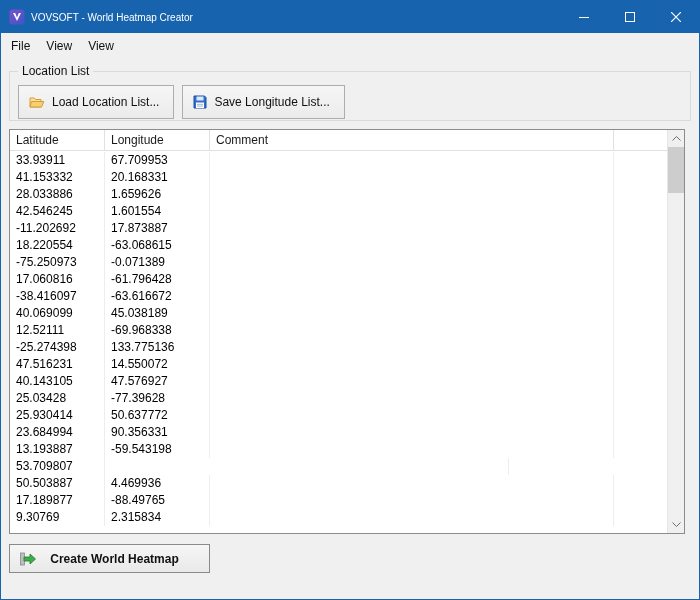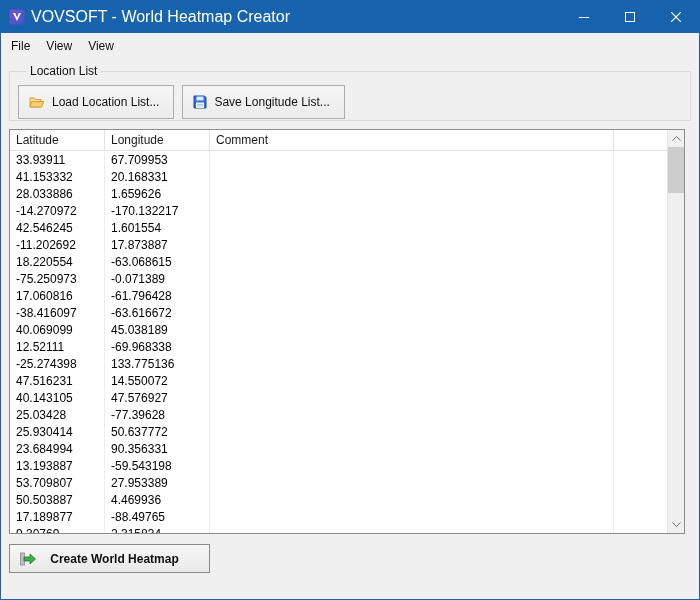--- a/index.html
+++ b/index.html
@@ -13,38 +13,38 @@
     display:flex; flex-direction:column;
   }
 
   
   .titlebar {
     height:32px; flex:0 0 32px;
     background:var(--titlebar,#1763ae);
     color:#fff; display:flex; align-items:center;
   }
   .app-icon { width:16px; height:16px; margin:0 6px 0 8px; flex:0 0 16px; }
-  .title-text { font-size:16px; flex:1; white-space:nowrap; }
+  .title-text { font-size:10px; flex:1; white-space:nowrap; }
   .win-btn { width:46px; height:32px; display:flex; align-items:center; justify-content:center; }
   .win-btn svg { display:block; }
 
   
   .menubar { height:26px; flex:0 0 26px; background:#f0f0f0; display:flex; align-items:center; padding-left:2px; }
   .menu-item { font-size:12px; color:#111; padding:5px 8px; }
 
   
   .groupbox {
     position:relative;
     margin:12px 8px 0 8px;
     border:1px solid #d9d9d9;
     height:50px;
     flex:0 0 50px;
   }
   .groupbox-label {
-    position:absolute; top:-8px; left:16px;
+    position:absolute; top:-8px; left:8px;
     background:#f0f0f0; padding:0 4px;
     font-size:12px; color:#111;
   }
   .groupbox-body { display:flex; gap:8px; padding:13px 0 0 8px; }
 
   .btn {
     height:34px; display:inline-flex; align-items:center;
     border:1px solid #adadad;
     background:linear-gradient(#f6f6f6,#ebebeb);
     font-size:12px; color:#111;
@@ -186,26 +186,20 @@
           <div class="cell c2"></div>
           <div class="cell cfill"></div>
         </div>
         <div class="row">
           <div class="cell c0">28.033886</div>
           <div class="cell c1">1.659626</div>
           <div class="cell c2"></div>
           <div class="cell cfill"></div>
         </div>
         <div class="row">
-          <div class="cell c0">-14.270972</div>
-          <div class="cell c1">-170.132217</div>
-          <div class="cell c2"></div>
-          <div class="cell cfill"></div>
-        </div>
-        <div class="row">
           <div class="cell c0">42.546245</div>
           <div class="cell c1">1.601554</div>
           <div class="cell c2"></div>
           <div class="cell cfill"></div>
         </div>
         <div class="row">
           <div class="cell c0">-11.202692</div>
           <div class="cell c1">17.873887</div>
           <div class="cell c2"></div>
           <div class="cell cfill"></div>
@@ -283,21 +277,20 @@
           <div class="cell cfill"></div>
         </div>
         <div class="row">
           <div class="cell c0">13.193887</div>
           <div class="cell c1">-59.543198</div>
           <div class="cell c2"></div>
           <div class="cell cfill"></div>
         </div>
         <div class="row">
           <div class="cell c0">53.709807</div>
-          <div class="cell c1">27.953389</div>
           <div class="cell c2"></div>
           <div class="cell cfill"></div>
         </div>
         <div class="row">
           <div class="cell c0">50.503887</div>
           <div class="cell c1">4.469936</div>
           <div class="cell c2"></div>
           <div class="cell cfill"></div>
         </div>
         <div class="row">

